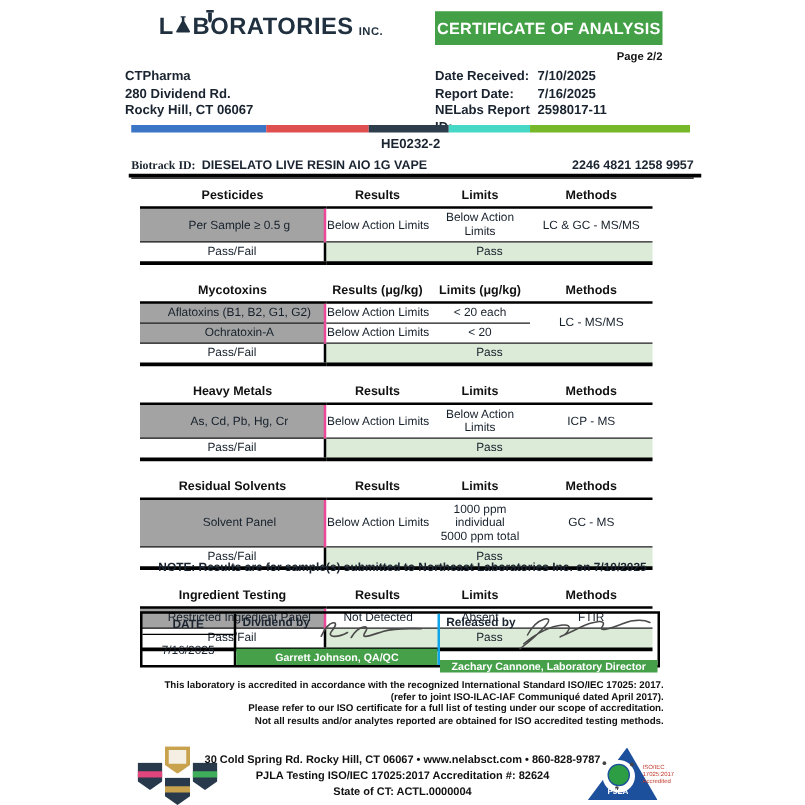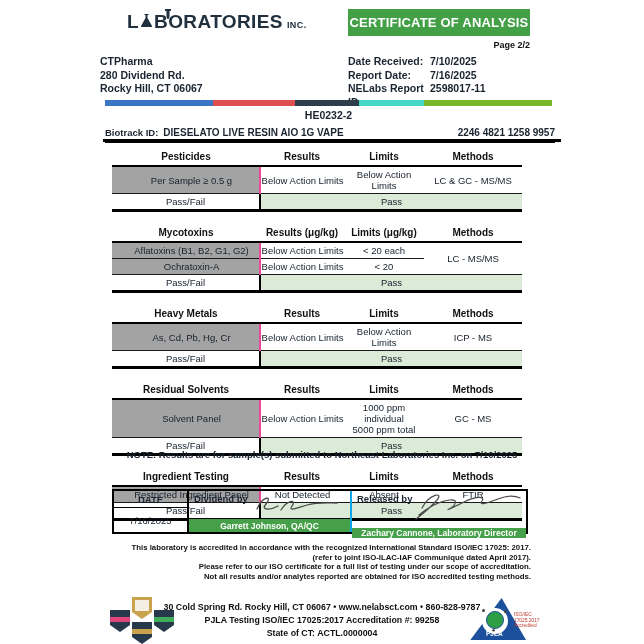--- a/index.html
+++ b/index.html
@@ -20,21 +20,21 @@
   .meta .mrow{display:flex;}
   .meta .mlabel{width:82px;font-weight:600;}
   .meta .mvalue{font-weight:600;}
 
   
   .colorbar{position:absolute;left:105px;top:100px;width:447px;height:6px;display:flex;}
   .colorbar span{height:100%;display:block;}
   .seg0{width:108px;} .seg1{width:82px;} .seg2{width:64px;} .seg3{width:65px;} .seg4{width:128px;}
   .sampleid{position:absolute;left:105px;top:109px;width:447px;text-align:center;font-size:10.5px;font-weight:bold;}
   .biotrack{position:absolute;left:105px;top:122px;width:450px;display:flex;justify-content:space-between;align-items:baseline;border-bottom:1px solid #000;padding-bottom:2px;font-weight:600;}
-  .biotrack .blabel{font-size:9.5px;}
+  .biotrack .blabel{font-size:9.5px;font-family:Liberation Serif, serif;}
   .biotrack .bprod{font-size:10px;margin-left:5px;}
   .biotrack .bcode{font-size:10px;}
   .thickline{position:absolute;left:103px;top:139px;width:458px;height:3px;background:#000;}
 
   
   .tables{position:absolute;left:112px;top:149px;width:410px;}
   table.analysis{width:410px;border-collapse:collapse;table-layout:fixed;text-align:center;margin-bottom:13px;}
   table.analysis col.c1{width:148px;} table.analysis col.c2{width:84px;}
   table.analysis col.c3{width:80px;}  table.analysis col.c4{width:98px;}
   table.analysis th{font-size:10px;font-weight:bold;padding:2px 0 3px 0;border-bottom:2px solid #000;color:#111;}
@@ -346,21 +346,21 @@
     <div class="badge b-right">
         <div class="band"></div>
       </div>
     <div class="badge b-bottom">
         <div class="band"></div>
       </div>
   </div>
 
   <div class="footer-text">
     <div>30 Cold Spring Rd. Rocky Hill, CT 06067   •   www.nelabsct.com   •   860-828-9787</div>
-    <div>PJLA Testing ISO/IEC 17025:2017 Accreditation #: 99258</div>
+    <div>PJLA Testing ISO/IEC 17025:2017 Accreditation #: 82624</div>
     <div>State of CT: ACTL.0000004</div>
   </div>
 
   <div class="pjla">
     <div class="tri"></div>
     <div class="whitecut"></div>
     <div class="globe"></div>
     <div class="dot" style="left:14px;top:13px;"></div>
     <div class="dot" style="left:36px;top:14px;"></div>
     <div class="dot" style="left:24px;top:33px;"></div>

